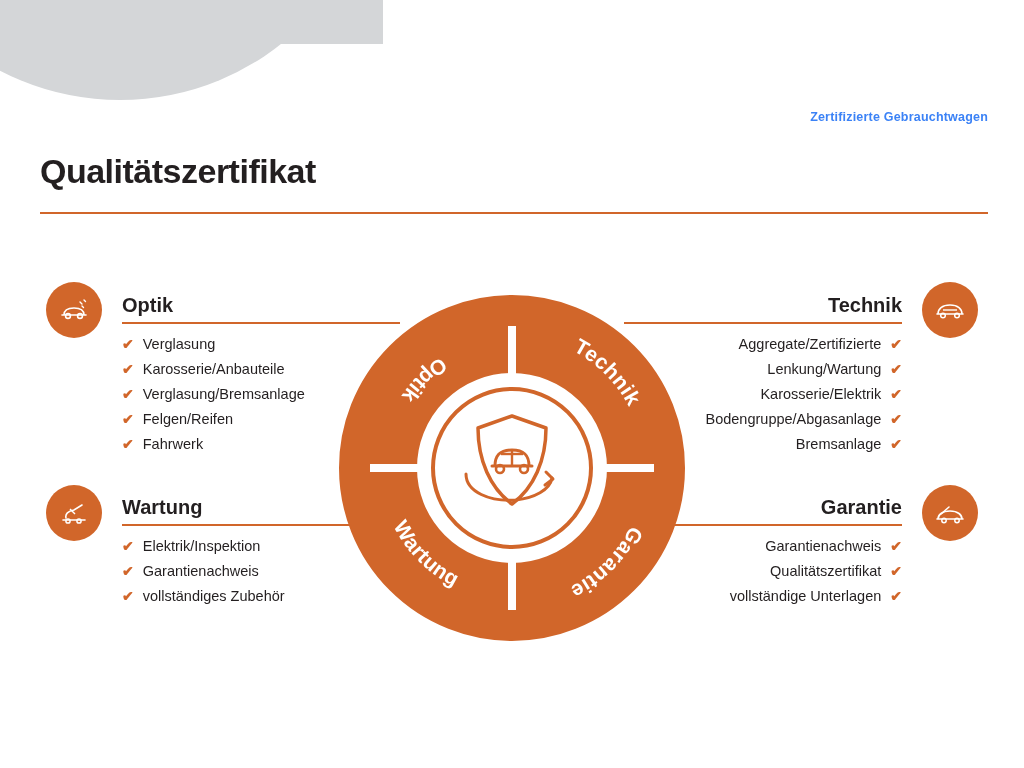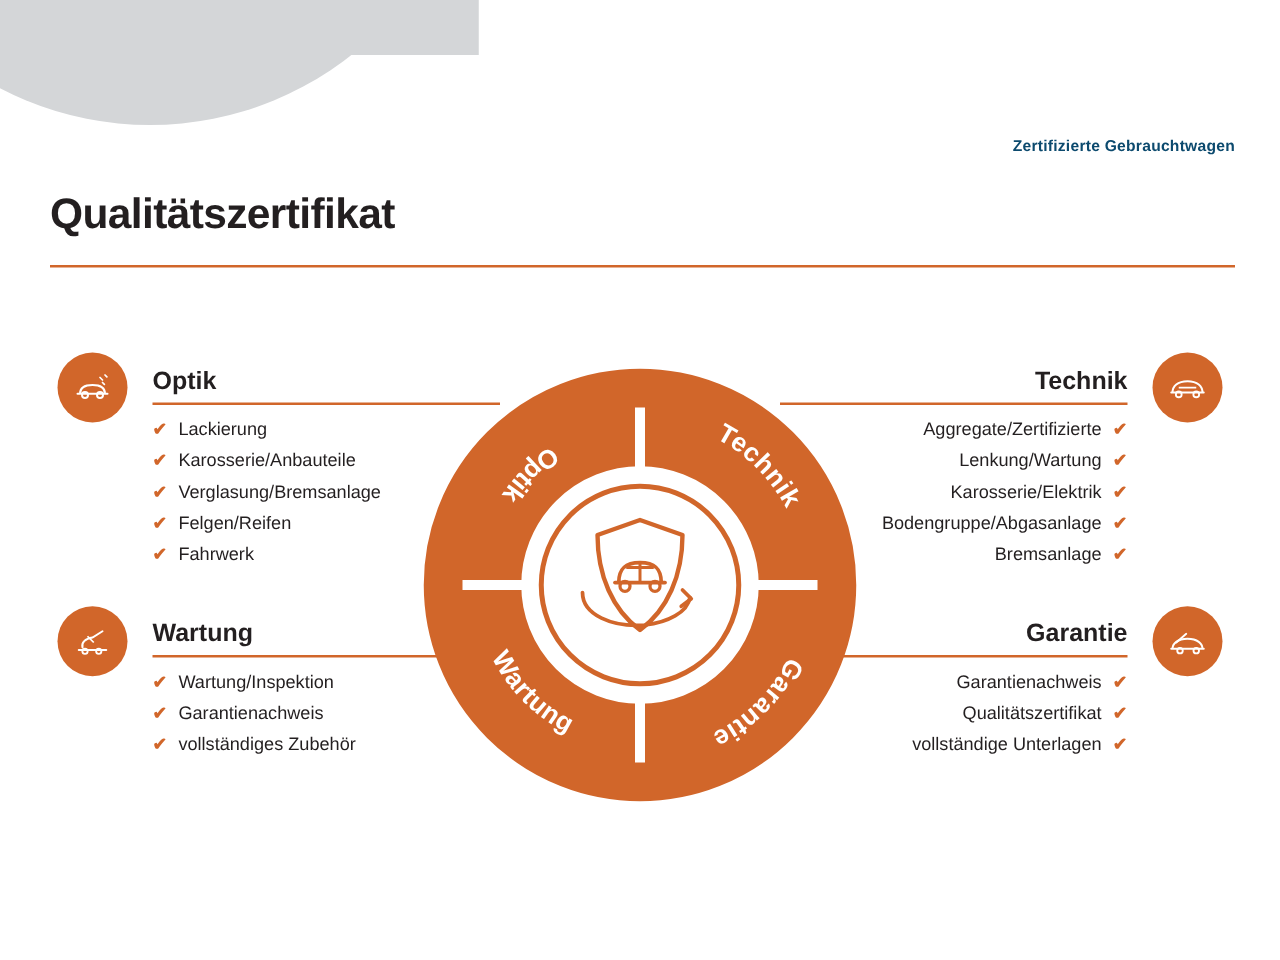--- a/index.html
+++ b/index.html
@@ -36,21 +36,21 @@
   }
 
   
   .brandline {
     position: absolute;
     right: 36px;
     top: 110px;
     font-size: 12.5px;
     font-weight: bold;
     letter-spacing: .2px;
-    color: #0c4a6e;
+    color: #3b82f6;
     text-align: right;
   }
   .page-title {
     position: absolute;
     left: 40px;
     top: 152px;
     font-size: 34px;
     font-weight: bold;
     letter-spacing: -0.5px;
     color: #231f20;
@@ -159,21 +159,21 @@
     <circle cx="23" cy="23" r="2.4" stroke="#fff" stroke-width="1.6" fill="none"></circle>
     <path d="M23 9l2 2M27 7l1.5 1.5M25 13l1.5 1.5" stroke="#fff" stroke-width="1.4" stroke-linecap="round"></path>
   </svg>
 </div>
 <div class="block left" style="top:294px;">
   <div class="block-head">Optik</div>
   <div class="head-rule"></div>
   <ul class="items">
     <li>
         <span class="chk">✔</span>
-        <span>Lackierung</span>
+        <span>Verglasung</span>
       </li>
     <li>
         <span class="chk">✔</span>
         <span>Karosserie/Anbauteile</span>
       </li>
     <li>
         <span class="chk">✔</span>
         <span>Verglasung/Bremsanlage</span>
       </li>
     <li>
@@ -231,21 +231,21 @@
     <circle cx="11" cy="25" r="2.1" stroke="#fff" stroke-width="1.5" fill="none"></circle>
     <circle cx="22" cy="25" r="2.1" stroke="#fff" stroke-width="1.5" fill="none"></circle>
   </svg>
 </div>
 <div class="block left" style="top:496px;">
   <div class="block-head">Wartung</div>
   <div class="head-rule"></div>
   <ul class="items">
     <li>
         <span class="chk">✔</span>
-        <span>Wartung/Inspektion</span>
+        <span>Elektrik/Inspektion</span>
       </li>
     <li>
         <span class="chk">✔</span>
         <span>Garantienachweis</span>
       </li>
     <li>
         <span class="chk">✔</span>
         <span>vollständiges Zubehör</span>
       </li>
   </ul>

